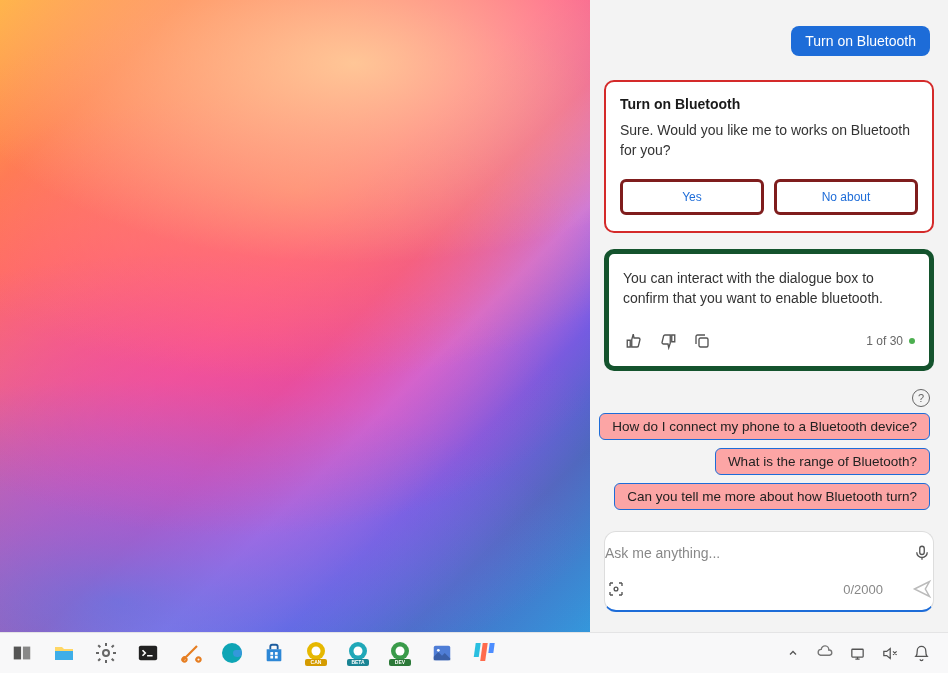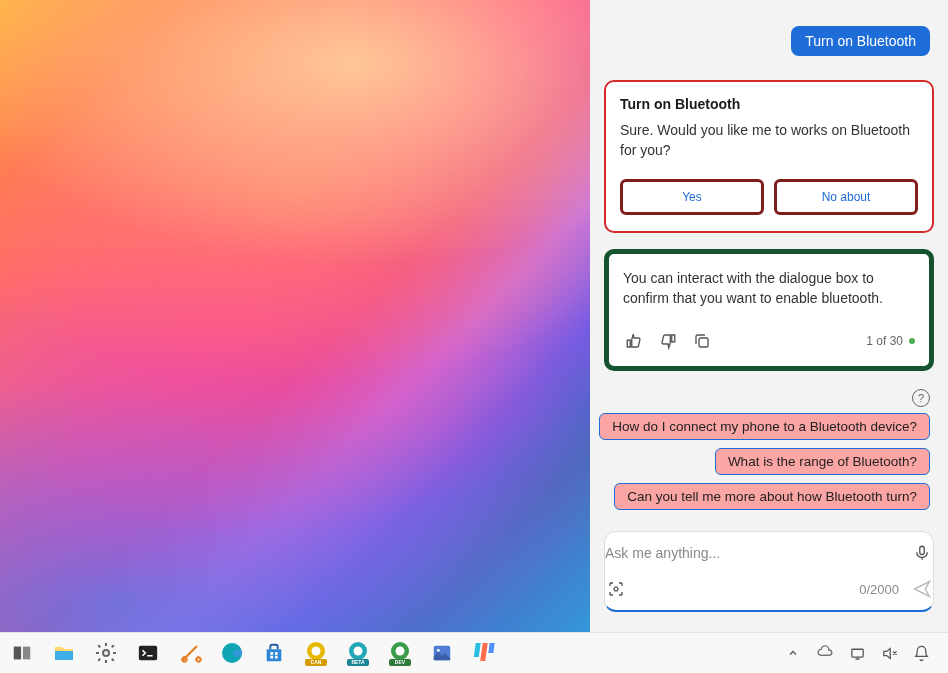--- a/index.html
+++ b/index.html
@@ -198,21 +198,21 @@
       justify-content: space-between;
     }
     .char-counter {
       font-size: 13px;
       color: #888;
       margin-right: 8px;
     }
     .right-controls {
       display: flex;
       align-items: center;
-      gap: 4px;
+      gap: 20px;
     }
     .taskbar {
       position: absolute;
       bottom: 0;
       left: 0;
       width: 948px;
       height: 41px;
       background: rgba(248, 248, 250, 0.9);
       border-top: 1px solid rgba(0,0,0,0.08);
       display: flex;

